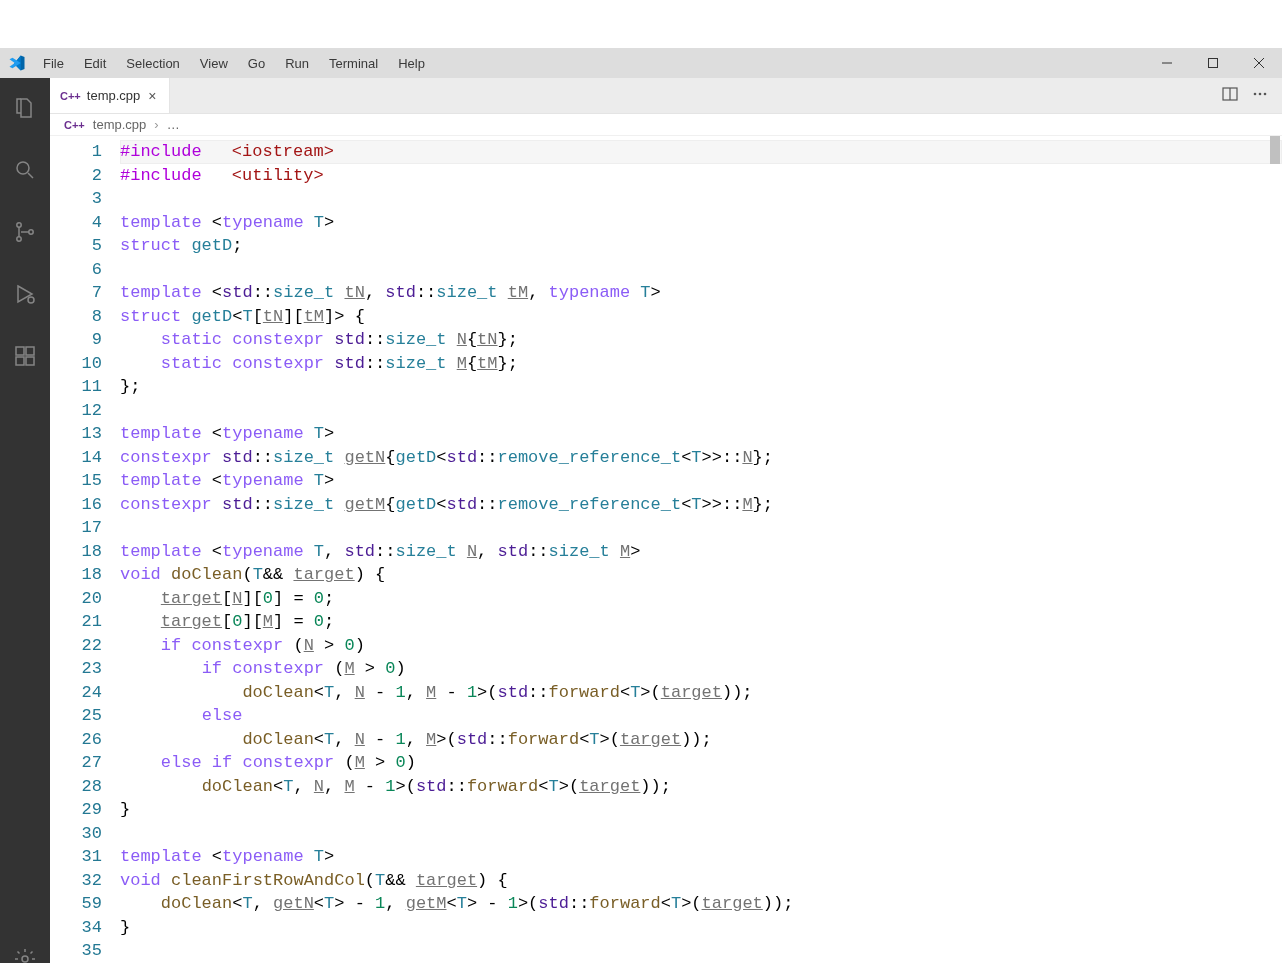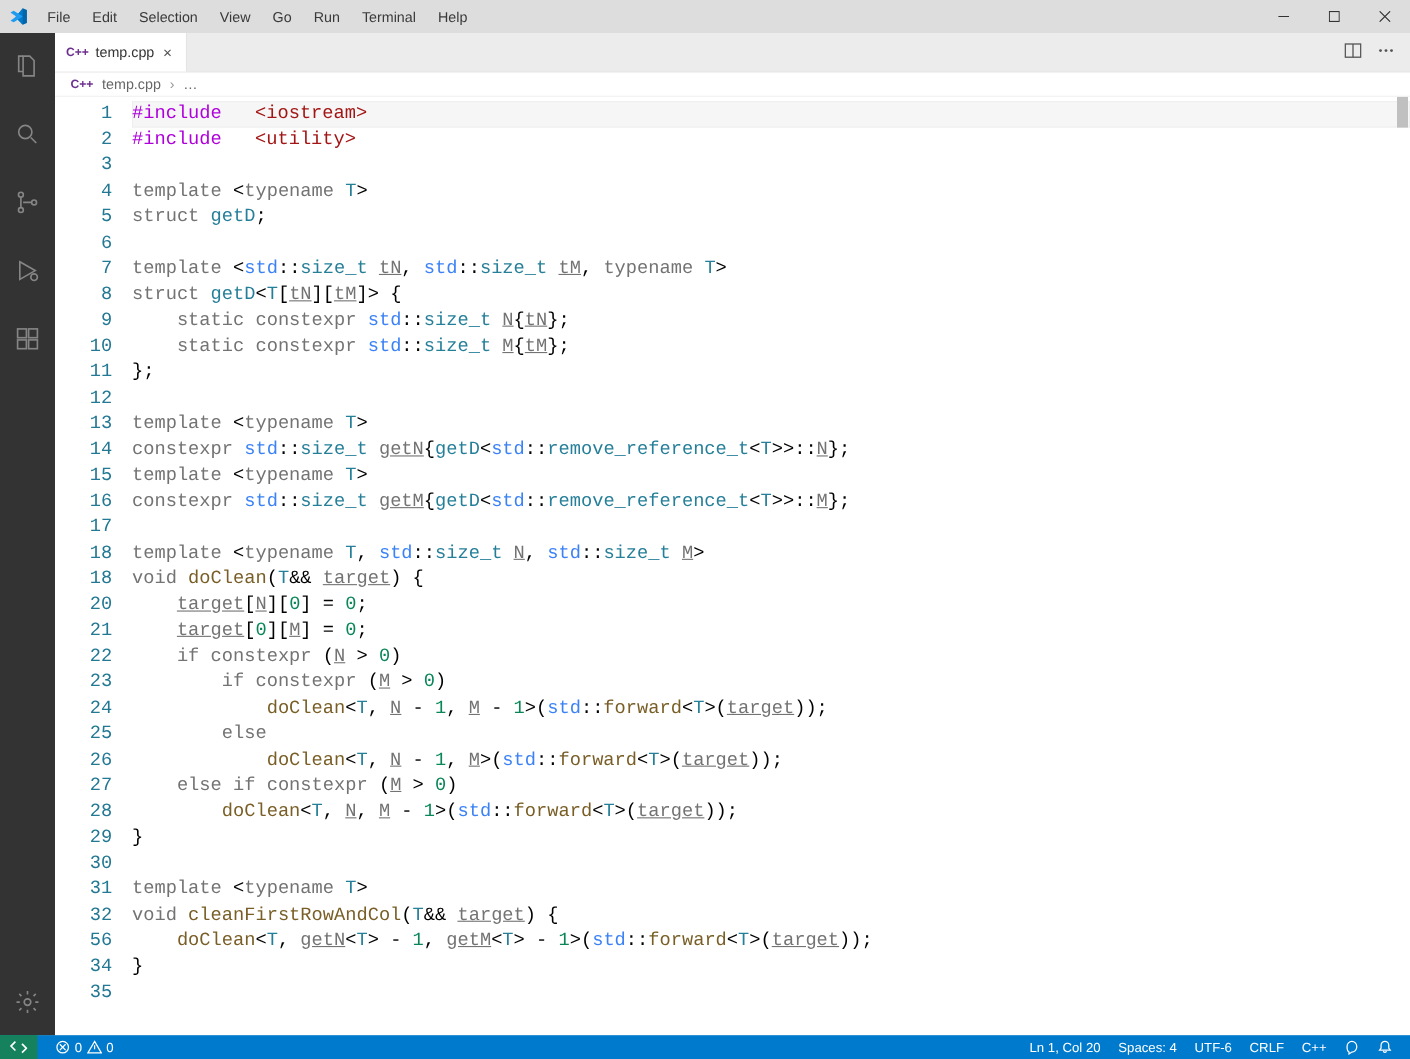--- a/index.html
+++ b/index.html
@@ -1,18 +1,18 @@
 <!DOCTYPE html>
 <html><head>
 <meta charset="utf-8">
 <style>
   * { box-sizing: border-box; margin: 0; padding: 0; }
   html, body { width: 1282px; height: 963px; overflow: hidden; font-family: "Segoe UI", Arial, sans-serif; font-size: 13px; background: #fff; }
   
-  .titlebar { height: 30px; background: #dddddd; display: flex; align-items: center; color: #333; user-select: none; }
+  .titlebar { height: 30px; background: #dddddd; display: flex; align-items: center; color: #333; user-select: none; margin-top: 48px; }
   .titlebar .vs-logo { width: 34px; display:flex; justify-content:center; align-items:center; }
   .titlebar .vs-logo svg { width: 18px; height: 18px; }
   .menu { display: flex; gap: 2px; }
   .menu-item { padding: 4px 9px; cursor: default; color:#3a3a3a; }
   .winctrl { margin-left:auto; display:flex; }
   .winctrl .wc { width: 46px; height:30px; display:flex; align-items:center; justify-content:center; color:#555; }
   .title-text { position:absolute; left:0; right:0; text-align:center; pointer-events:none; color:#555; top:6px; font-size:13px;}
   
   .main { display:flex; height: calc(963px - 30px - 22px); }
   .activitybar { width: 50px; background:#333333; display:flex; flex-direction:column; align-items:center; padding-top:10px; gap:22px; }
@@ -34,28 +34,28 @@
   
   .code-area { flex:1; display:flex; overflow:hidden; font-family: Consolas, "Courier New", monospace; font-size:17px; position:relative;}
   .gutter { width:70px; text-align:right; padding-right:18px; color:#237893; background:#fff; line-height:23.5px; padding-top:4px;}
   .gutter .ln { height:23.5px; }
   .code { flex:1; white-space:pre; line-height:23.5px; padding-top:4px; color:#000; position:relative;}
   .code .line { height:23.5px; }
   .code .line.hl { background:#f6f6f6; box-shadow: inset 0 0 0 1px #eee;}
   
   .pp { color:#af00db; } 
   .str { color:#a31515;margin-left:20px; } 
-  .kw { color:#737373; } 
+  .kw { color:#8b5cf6; } 
   .type { color:#267f99; } 
   .fn { color:#795e26; } 
   .num { color:#098658; } 
   .var { color:#737373;text-decoration:underline; } 
   .op { color:#000; }
   .pun { color:#000; }
-  .ns { color:#3b82f6; }
+  .ns { color:#4c1d95; }
   
   .overview { position:absolute; right:0; top:0; bottom:0; width:14px; }
   .overview .thumb { position:absolute; right:2px; top:0; width:10px; height:28px; background:#c0c0c0;}
   
   .statusbar { height:22px; background:#007acc; color:#fff; display:flex; align-items:center; font-size:12px;}
   .statusbar .sb-left { display:flex; align-items:center; gap:10px;}
   .statusbar .remote { width:34px; height:22px; background:#16825d; display:flex; align-items:center; justify-content:center;}
   .statusbar .sb-right { margin-left:auto; display:flex; align-items:center; gap:16px; padding-right:16px;}
   .sb-item { display:flex; align-items:center; gap:4px; }
   .sb-item svg { width:14px; height:14px; }
@@ -197,21 +197,21 @@
           <div class="ln">23</div>
           <div class="ln">24</div>
           <div class="ln">25</div>
           <div class="ln">26</div>
           <div class="ln">27</div>
           <div class="ln">28</div>
           <div class="ln">29</div>
           <div class="ln">30</div>
           <div class="ln">31</div>
           <div class="ln">32</div>
-          <div class="ln">56</div>
+          <div class="ln">59</div>
           <div class="ln">34</div>
           <div class="ln">35</div>
         </div>
       <div class="code" id="code"><div class="line hl"><span class="pp">#include</span><span class="op"> </span><span class="str">&lt;iostream&gt;</span></div><div class="line"><span class="pp">#include</span><span class="op"> </span><span class="str">&lt;utility&gt;</span></div><div class="line">&nbsp;</div><div class="line"><span class="kw">template</span><span class="op"> &lt;</span><span class="kw">typename</span><span class="op"> </span><span class="type">T</span><span class="op">&gt;</span></div><div class="line"><span class="kw">struct</span><span class="op"> </span><span class="type">getD</span><span class="pun">;</span></div><div class="line">&nbsp;</div><div class="line"><span class="kw">template</span><span class="op"> &lt;</span><span class="ns">std</span><span class="op">::</span><span class="type">size_t</span><span class="op"> </span><span class="var">tN</span><span class="op">, </span><span class="ns">std</span><span class="op">::</span><span class="type">size_t</span><span class="op"> </span><span class="var">tM</span><span class="op">, </span><span class="kw">typename</span><span class="op"> </span><span class="type">T</span><span class="op">&gt;</span></div><div class="line"><span class="kw">struct</span><span class="op"> </span><span class="type">getD</span><span class="op">&lt;</span><span class="type">T</span><span class="op">[</span><span class="var">tN</span><span class="op">][</span><span class="var">tM</span><span class="op">]&gt; {</span></div><div class="line"><span class="op">    </span><span class="kw">static</span><span class="op"> </span><span class="kw">constexpr</span><span class="op"> </span><span class="ns">std</span><span class="op">::</span><span class="type">size_t</span><span class="op"> </span><span class="var">N</span><span class="op">{</span><span class="var">tN</span><span class="op">};</span></div><div class="line"><span class="op">    </span><span class="kw">static</span><span class="op"> </span><span class="kw">constexpr</span><span class="op"> </span><span class="ns">std</span><span class="op">::</span><span class="type">size_t</span><span class="op"> </span><span class="var">M</span><span class="op">{</span><span class="var">tM</span><span class="op">};</span></div><div class="line"><span class="op">};</span></div><div class="line">&nbsp;</div><div class="line"><span class="kw">template</span><span class="op"> &lt;</span><span class="kw">typename</span><span class="op"> </span><span class="type">T</span><span class="op">&gt;</span></div><div class="line"><span class="kw">constexpr</span><span class="op"> </span><span class="ns">std</span><span class="op">::</span><span class="type">size_t</span><span class="op"> </span><span class="var">getN</span><span class="op">{</span><span class="type">getD</span><span class="op">&lt;</span><span class="ns">std</span><span class="op">::</span><span class="type">remove_reference_t</span><span class="op">&lt;</span><span class="type">T</span><span class="op">&gt;&gt;::</span><span class="var">N</span><span class="op">};</span></div><div class="line"><span class="kw">template</span><span class="op"> &lt;</span><span class="kw">typename</span><span class="op"> </span><span class="type">T</span><span class="op">&gt;</span></div><div class="line"><span class="kw">constexpr</span><span class="op"> </span><span class="ns">std</span><span class="op">::</span><span class="type">size_t</span><span class="op"> </span><span class="var">getM</span><span class="op">{</span><span class="type">getD</span><span class="op">&lt;</span><span class="ns">std</span><span class="op">::</span><span class="type">remove_reference_t</span><span class="op">&lt;</span><span class="type">T</span><span class="op">&gt;&gt;::</span><span class="var">M</span><span class="op">};</span></div><div class="line">&nbsp;</div><div class="line"><span class="kw">template</span><span class="op"> &lt;</span><span class="kw">typename</span><span class="op"> </span><span class="type">T</span><span class="op">, </span><span class="ns">std</span><span class="op">::</span><span class="type">size_t</span><span class="op"> </span><span class="var">N</span><span class="op">, </span><span class="ns">std</span><span class="op">::</span><span class="type">size_t</span><span class="op"> </span><span class="var">M</span><span class="op">&gt;</span></div><div class="line"><span class="kw">void</span><span class="op"> </span><span class="fn">doClean</span><span class="op">(</span><span class="type">T</span><span class="op">&amp;&amp; </span><span class="var">target</span><span class="op">) {</span></div><div class="line"><span class="op">    </span><span class="var">target</span><span class="op">[</span><span class="var">N</span><span class="op">][</span><span class="num">0</span><span class="op">] = </span><span class="num">0</span><span class="op">;</span></div><div class="line"><span class="op">    </span><span class="var">target</span><span class="op">[</span><span class="num">0</span><span class="op">][</span><span class="var">M</span><span class="op">] = </span><span class="num">0</span><span class="op">;</span></div><div class="line"><span class="op">    </span><span class="kw">if</span><span class="op"> </span><span class="kw">constexpr</span><span class="op"> (</span><span class="var">N</span><span class="op"> &gt; </span><span class="num">0</span><span class="op">)</span></div><div class="line"><span class="op">        </span><span class="kw">if</span><span class="op"> </span><span class="kw">constexpr</span><span class="op"> (</span><span class="var">M</span><span class="op"> &gt; </span><span class="num">0</span><span class="op">)</span></div><div class="line"><span class="op">            </span><span class="fn">doClean</span><span class="op">&lt;</span><span class="type">T</span><span class="op">, </span><span class="var">N</span><span class="op"> - </span><span class="num">1</span><span class="op">, </span><span class="var">M</span><span class="op"> - </span><span class="num">1</span><span class="op">&gt;(</span><span class="ns">std</span><span class="op">::</span><span class="fn">forward</span><span class="op">&lt;</span><span class="type">T</span><span class="op">&gt;(</span><span class="var">target</span><span class="op">));</span></div><div class="line"><span class="op">        </span><span class="kw">else</span></div><div class="line"><span class="op">            </span><span class="fn">doClean</span><span class="op">&lt;</span><span class="type">T</span><span class="op">, </span><span class="var">N</span><span class="op"> - </span><span class="num">1</span><span class="op">, </span><span class="var">M</span><span class="op">&gt;(</span><span class="ns">std</span><span class="op">::</span><span class="fn">forward</span><span class="op">&lt;</span><span class="type">T</span><span class="op">&gt;(</span><span class="var">target</span><span class="op">));</span></div><div class="line"><span class="op">    </span><span class="kw">else</span><span class="op"> </span><span class="kw">if</span><span class="op"> </span><span class="kw">constexpr</span><span class="op"> (</span><span class="var">M</span><span class="op"> &gt; </span><span class="num">0</span><span class="op">)</span></div><div class="line"><span class="op">        </span><span class="fn">doClean</span><span class="op">&lt;</span><span class="type">T</span><span class="op">, </span><span class="var">N</span><span class="op">, </span><span class="var">M</span><span class="op"> - </span><span class="num">1</span><span class="op">&gt;(</span><span class="ns">std</span><span class="op">::</span><span class="fn">forward</span><span class="op">&lt;</span><span class="type">T</span><span class="op">&gt;(</span><span class="var">target</span><span class="op">));</span></div><div class="line"><span class="op">}</span></div><div class="line">&nbsp;</div><div class="line"><span class="kw">template</span><span class="op"> &lt;</span><span class="kw">typename</span><span class="op"> </span><span class="type">T</span><span class="op">&gt;</span></div><div class="line"><span class="kw">void</span><span class="op"> </span><span class="fn">cleanFirstRowAndCol</span><span class="op">(</span><span class="type">T</span><span class="op">&amp;&amp; </span><span class="var">target</span><span class="op">) {</span></div><div class="line"><span class="op">    </span><span class="fn">doClean</span><span class="op">&lt;</span><span class="type">T</span><span class="op">, </span><span class="var">getN</span><span class="op">&lt;</span><span class="type">T</span><span class="op">&gt; - </span><span class="num">1</span><span class="op">, </span><span class="var">getM</span><span class="op">&lt;</span><span class="type">T</span><span class="op">&gt; - </span><span class="num">1</span><span class="op">&gt;(</span><span class="ns">std</span><span class="op">::</span><span class="fn">forward</span><span class="op">&lt;</span><span class="type">T</span><span class="op">&gt;(</span><span class="var">target</span><span class="op">));</span></div><div class="line"><span class="op">}</span></div><div class="line">&nbsp;</div></div>
       <div class="overview">
         <div class="thumb"></div>
       </div>
     </div>
   </div>
 </div>

